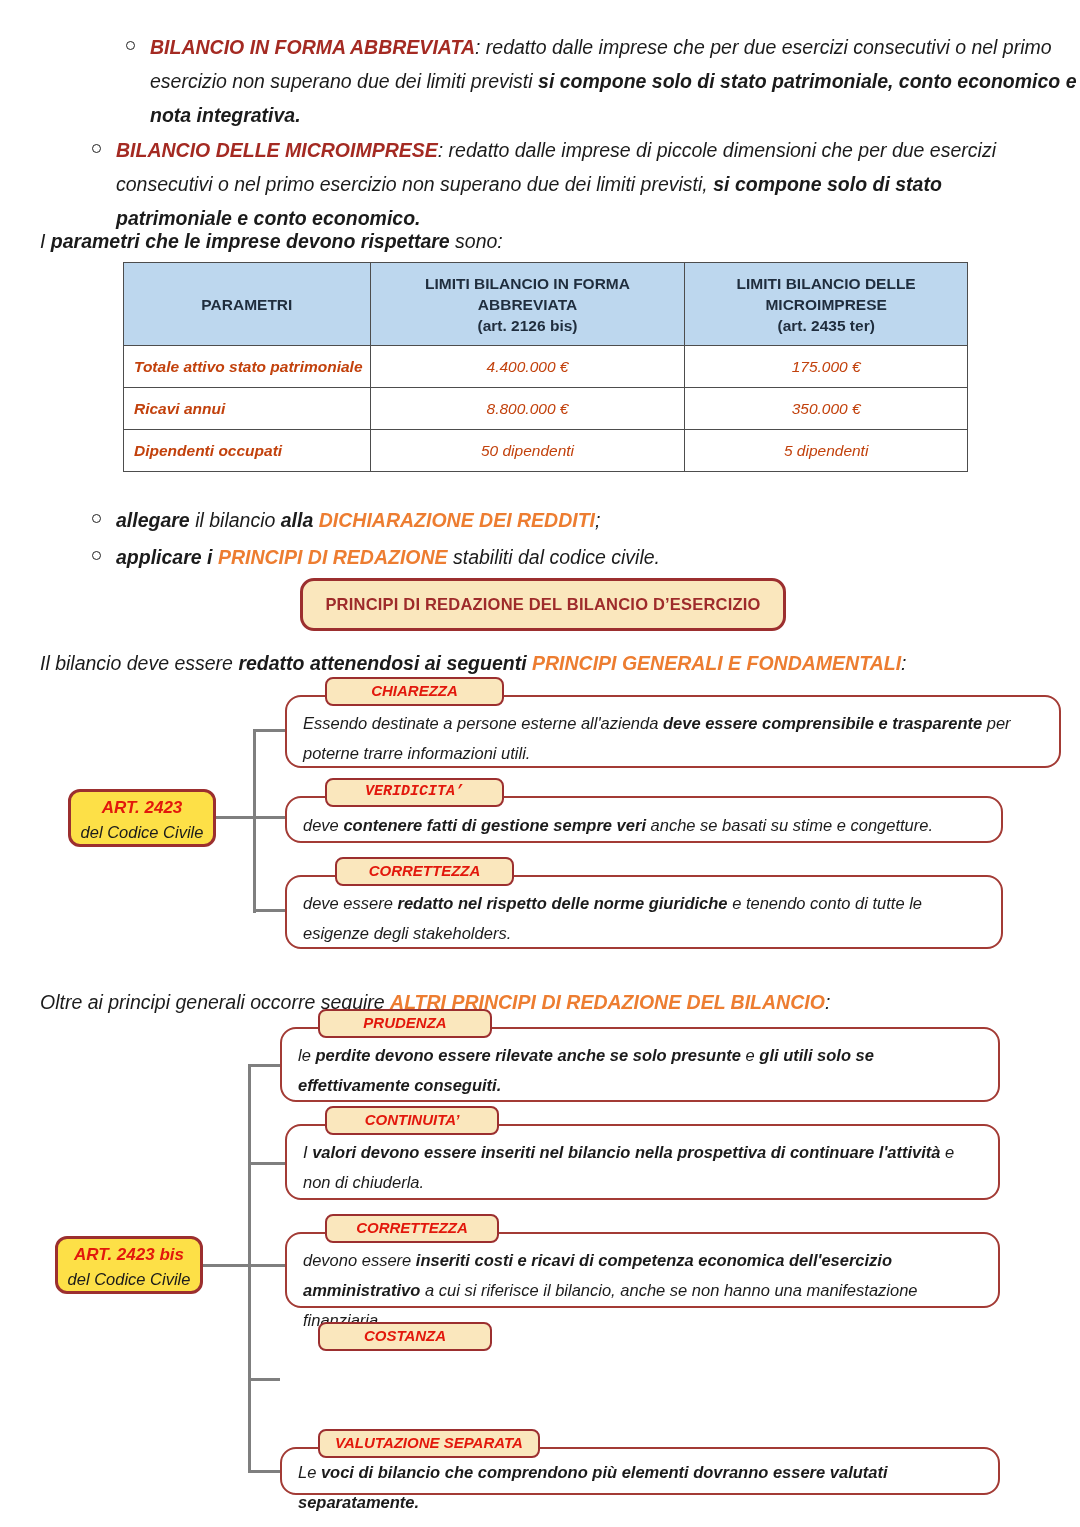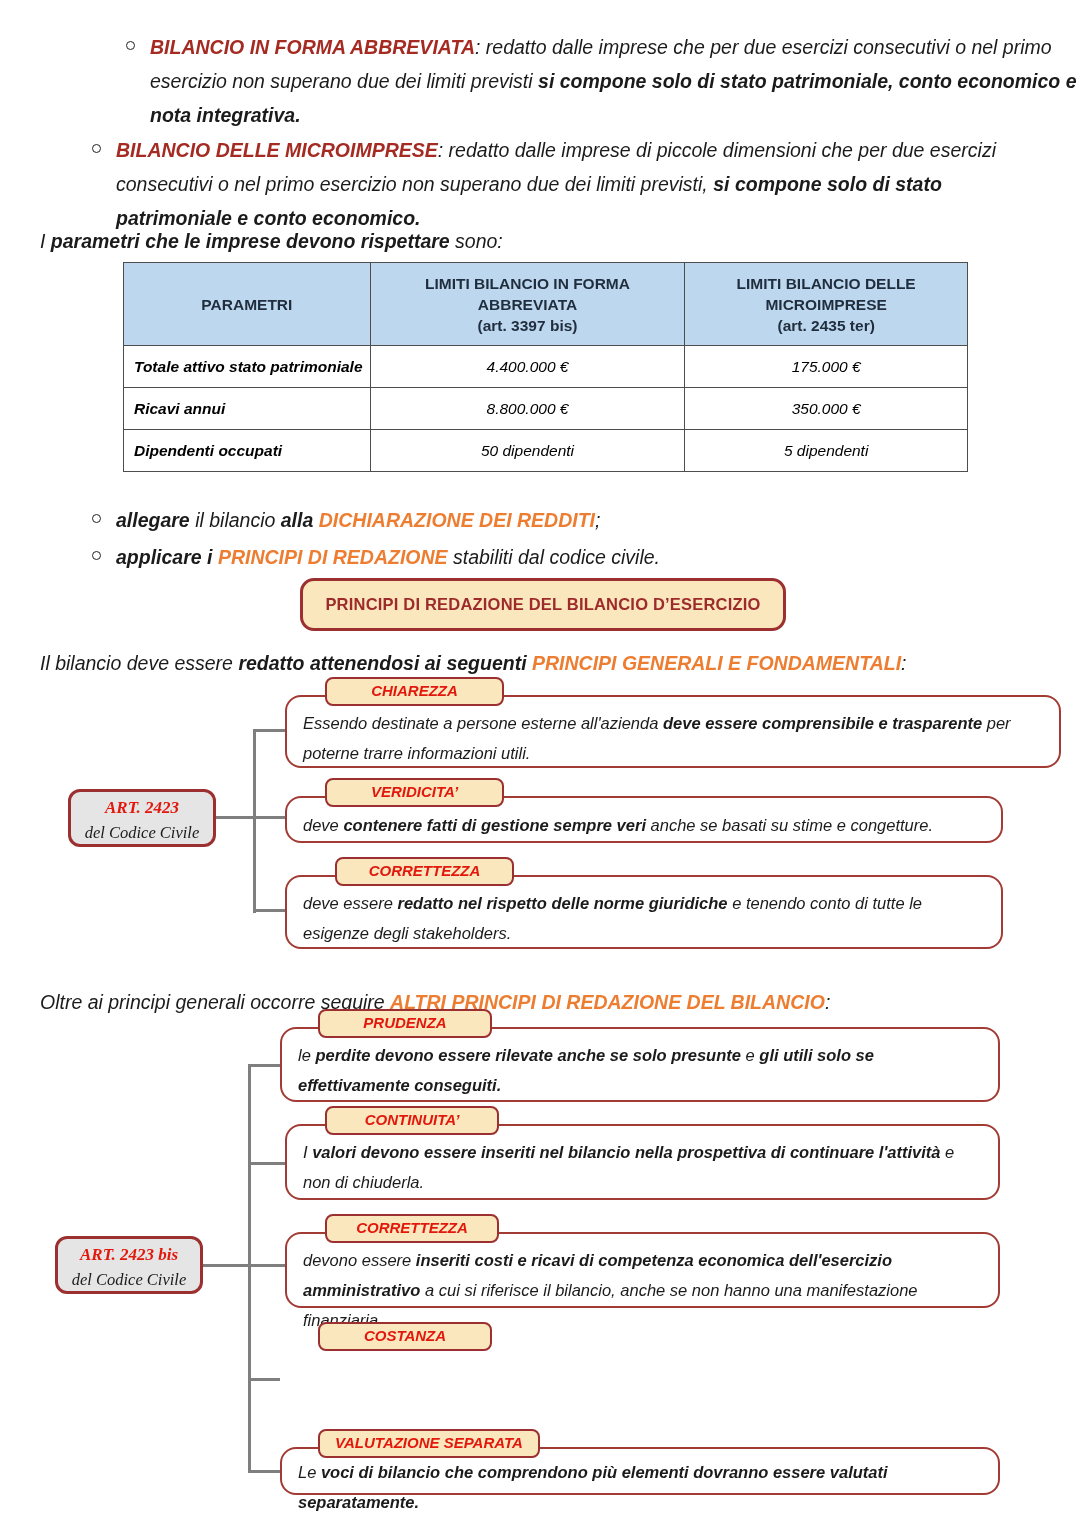--- a/index.html
+++ b/index.html
@@ -21,21 +21,21 @@
   }
   
   table.limits{border-collapse:collapse;width:845px;font-size:15.5px;}
   table.limits th{
     background:#BDD7EE;border:1px solid #4d4d4d;font-style:normal;font-weight:bold;
     color:#1f2d3d;white-space:pre-line;height:80px;vertical-align:middle;
     text-align:center;line-height:21px;font-size:15.5px;
   }
   table.limits td{
     border:1px solid #4d4d4d;height:39px;text-align:center;vertical-align:middle;
-    font-style:italic;color:#000000;
+    font-style:italic;color:#c2410c;
   }
   table.limits td.pname{text-align:left;padding-left:10px;font-weight:bold;}
   
   .banner{
     background:#FAE7BD;border:3px solid #9c2f2f;border-radius:14px;
     color:#9E2B2B;font-weight:bold;font-style:normal;font-size:16.5px;
     display:flex;align-items:center;justify-content:center;text-align:center;
     letter-spacing:0.2px;
   }
   
@@ -43,23 +43,23 @@
     background:#FAE7BD;border:2.5px solid #9c2f2f;border-radius:8px;
     color:#e2180c;font-weight:bold;font-size:15px;text-align:center;
     line-height:23px;height:25px;z-index:2;
   }
   .pbox{
     background:#ffffff;border:2.5px solid #a33b35;border-radius:16px;
     z-index:1;font-size:16.5px;line-height:30px;padding:11px 16px 0 16px;
     box-sizing:border-box;
   }
   .srcbox{
-    background:#e5e5e5;border:3px solid #9c2f2f;border-radius:12px;
+    background:#fde047;border:3px solid #9c2f2f;border-radius:12px;
     text-align:center;font-size:16.5px;line-height:25px;padding-top:3px;
-    box-sizing:border-box;z-index:2;font-family:Liberation Serif, serif;
+    box-sizing:border-box;z-index:2;
   }
   .srcbox .l1{color:#e2180c;font-weight:bold;font-size:17px;display:block;}
   .srcbox .l2{color:#1b1b1b;display:block;}
   .hline,.vline{background:#7f7f7f;z-index:0;}
   .hline{height:3px;}
   .vline{width:3px;}
 </style>
 </head>
 <body>
 
@@ -74,21 +74,21 @@
     <colgroup>
         <col style="width:247px">
         <col style="width:315px">
         <col style="width:283px">
       </colgroup>
     <thead>
       <tr>
         <th>PARAMETRI</th>
         <th>LIMITI BILANCIO IN FORMA
 ABBREVIATA
-(art. 3397 bis)</th>
+(art. 2126 bis)</th>
         <th>LIMITI BILANCIO DELLE
 MICROIMPRESE
 (art. 2435 ter)</th>
       </tr>
     </thead>
     <tbody>
       <tr>
         <td class="pname">Totale attivo stato patrimoniale</td>
         <td>4.400.000 €</td>
         <td>175.000 €</td>
@@ -119,21 +119,21 @@
   <div class="abs hline" style="left:253px;top:909px;width:34px;"></div>
 
   <div class="abs srcbox" style="left:68px;top:789px;width:148px;height:58px;">
     <span class="l1">ART. 2423</span>
     <span class="l2">del Codice Civile</span>
   </div>
 
   <div class="abs plabel" style="left:325px;top:677px;width:175px;text-align:center;">CHIAREZZA</div>
   <div class="abs pbox" style="left:285px;top:695px;width:776px;height:73px;"><span>Essendo destinate a persone esterne all'azienda </span><span class="b">deve essere comprensibile e trasparente</span><span> per poterne trarre informazioni utili.</span></div>
 
-  <div class="abs plabel" style="left:325px;top:778px;width:175px;">VERIDICITA’</div>
+  <div class="abs plabel" style="left:325px;top:778px;width:175px;font-family:Liberation Mono, monospace;">VERIDICITA’</div>
   <div class="abs pbox" style="left:285px;top:796px;width:718px;height:47px;padding-top:12px;"><span>deve </span><span class="b">contenere fatti di gestione sempre veri</span><span> anche se basati su stime e congetture.</span></div>
 
   <div class="abs plabel" style="left:335px;top:857px;width:175px;">CORRETTEZZA</div>
   <div class="abs para" style="left:40px;top:985px;width:1010px;"><span>Oltre ai principi generali occorre seguire </span><span class="o">ALTRI PRINCIPI DI REDAZIONE DEL BILANCIO</span><span>:</span></div>
 
   <div class="abs pbox" style="left:285px;top:875px;width:718px;height:74px;"><span>deve essere </span><span class="b">redatto nel rispetto delle norme giuridiche</span><span> e tenendo conto di tutte le esigenze degli stakeholders.</span></div>
 
   <div class="abs vline" style="left:248px;top:1064px;height:409px;"></div>
   <div class="abs hline" style="left:248px;top:1064px;width:32px;"></div>
   <div class="abs hline" style="left:248px;top:1162px;width:37px;"></div>

